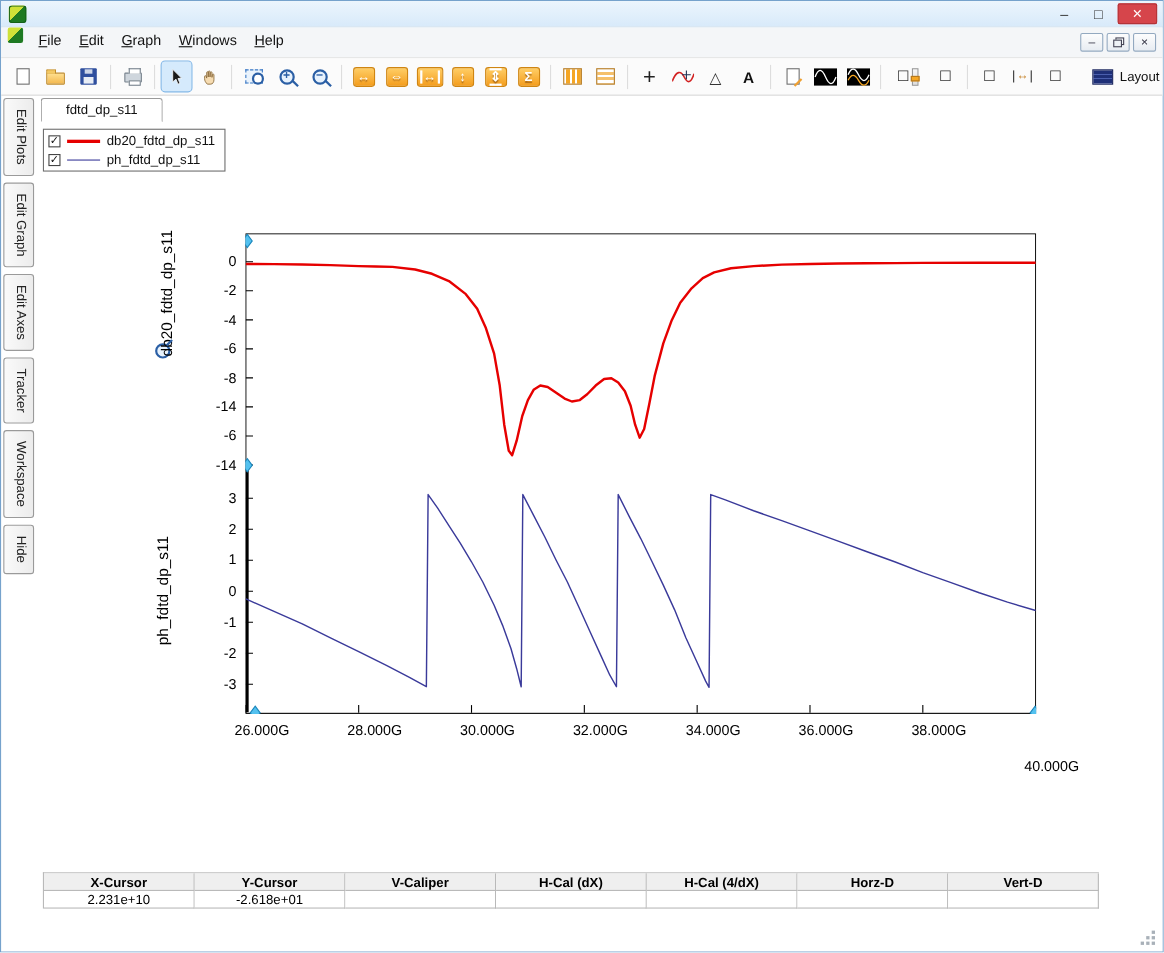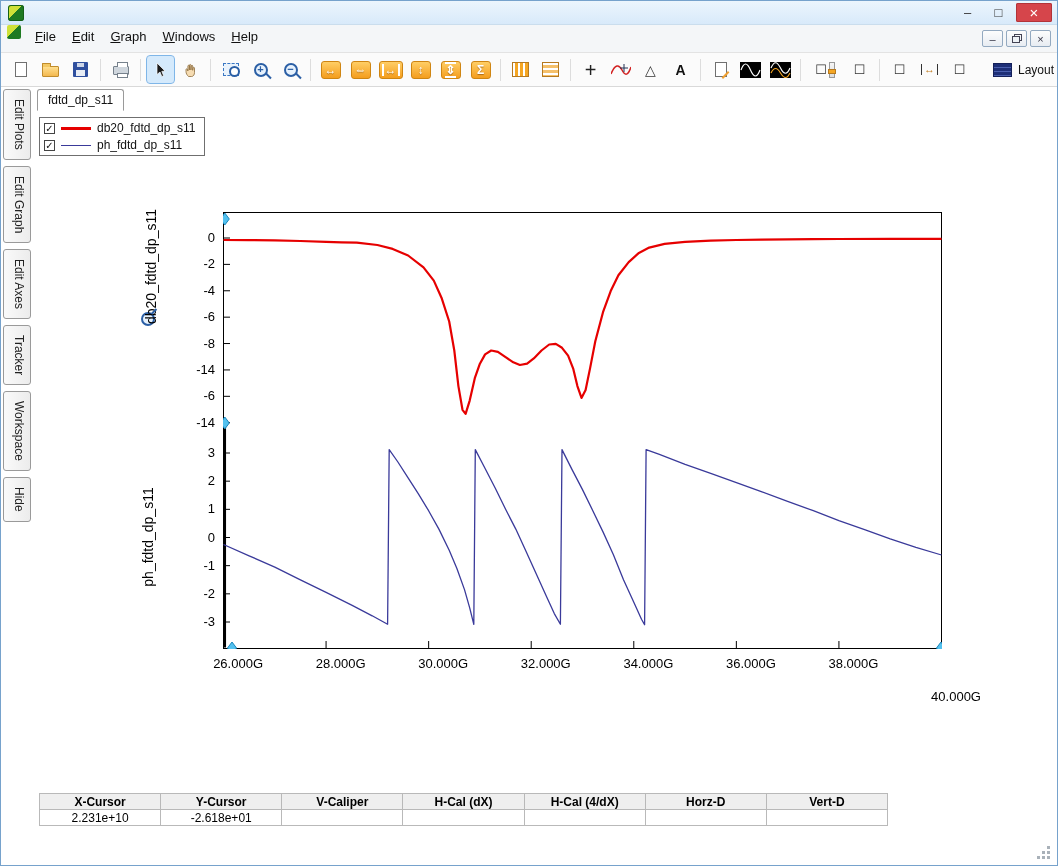--- a/index.html
+++ b/index.html
@@ -94,21 +94,21 @@
   .layout-icon { width:19px; height:14px; border:1px solid #14205a;
                  background:repeating-linear-gradient(180deg,#1e2f77 0 3px,#4a5fae 3px 4px); }
 
   
   .side-tabs { position:absolute; left:2px; top:88px; width:28px; display:flex; flex-direction:column; gap:6px; }
   .side-tab { writing-mode:vertical-rl; border:1px solid #9a9a9a; border-radius:3px;
               background:linear-gradient(90deg,#fafafa,#ececec); color:#222; font-size:12px;
               padding:9px 4px; text-align:center; }
 
   
-  .doc-tab { position:absolute; left:36px; top:88px; height:22px; padding:0 10px;
+  .doc-tab { position:absolute; left:36px; top:88px; height:22px; padding:0 22px;
              border:1px solid #9a9a9a; border-bottom-color:#fff; border-radius:3px 3px 0 0;
              background:#fff; font-size:12px; display:flex; align-items:center; color:#111; }
 
   
   .legend { position:absolute; left:38px; top:116px; border:1px solid #6f6f6f; background:#fff;
             padding:2px 8px 2px 4px; display:flex; flex-direction:column; gap:1px; }
   .legend-row { display:flex; align-items:center; gap:6px; height:16px; }
   .cb { width:11px; height:11px; border:1px solid #444; background:#fff; font-size:10px;
         line-height:9px; text-align:center; color:#111; flex:none; }
   .sample { width:30px; height:0; border-top-style:solid; flex:none; }
@@ -124,21 +124,21 @@
   .y-tick-label { position:absolute; font-size:13px; color:#000; text-align:right;
                   height:16px; line-height:16px; }
   .axis-title { position:absolute; font-size:14px; color:#000; white-space:nowrap;
                 transform:translate(-50%,-50%) rotate(-90deg); }
   .axis-title.mag { left:147px; top:318px; }
   .axis-title.ph  { left:147px; top:536px; }
   .xlabel { position:absolute; left:222px; top:674px; width:719px; text-align:center;
             font-size:15px; font-weight:bold; color:#000; }
 
   
-  .status-table { position:absolute; left:38px; top:792px; width:849px;
+  .status-table { position:absolute; left:38px; top:792px; width:960px;
                   display:grid; grid-template-columns:repeat(7,1fr);
                   border-top:1px solid #b9b9b9; border-left:1px solid #b9b9b9; }
   .scell { border-right:1px solid #b9b9b9; border-bottom:1px solid #b9b9b9; height:16px;
            font-size:12px; display:flex; align-items:center; justify-content:center; background:#fff; }
   .scell.header { background:#efefef; font-weight:bold; }
 
   .grip { position:absolute; right:7px; bottom:6px; width:3px; height:3px; background:#a9b1b9;
           box-shadow:-5px 0 0 #a9b1b9, -10px 0 0 #a9b1b9, 0 -5px 0 #a9b1b9,
                      -5px -5px 0 #a9b1b9, 0 -10px 0 #a9b1b9; }
 </style>

